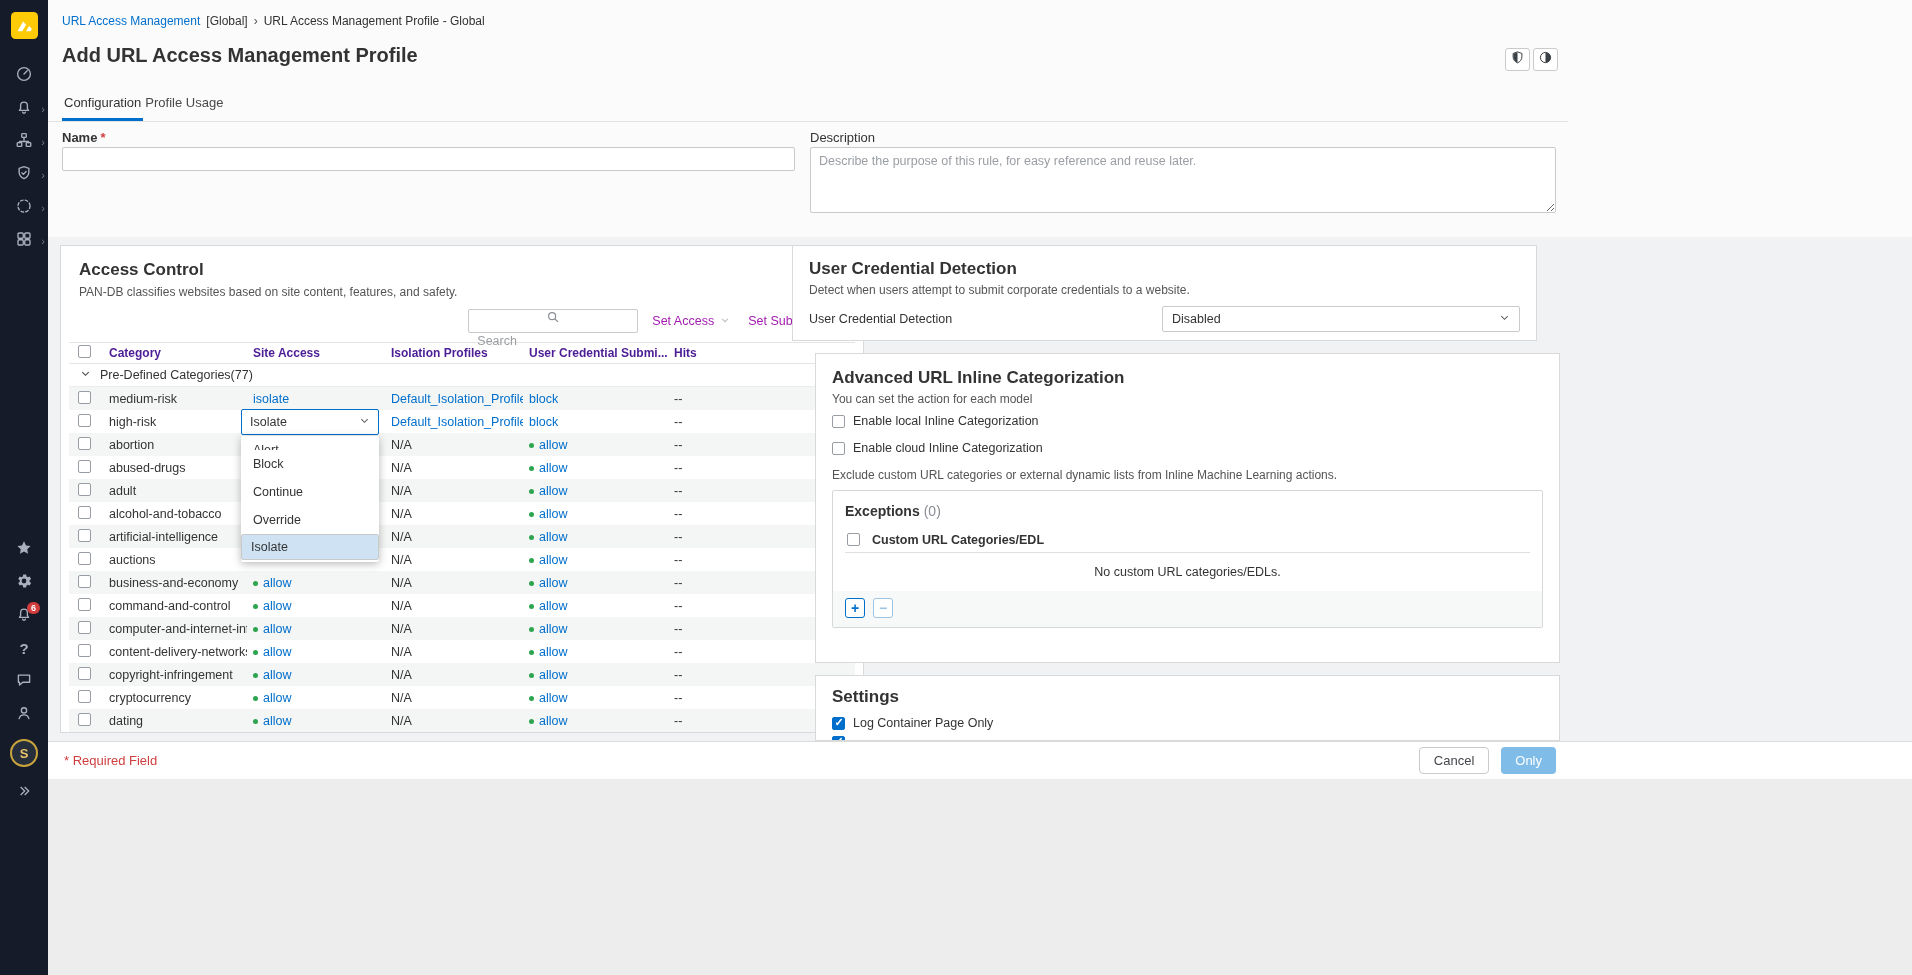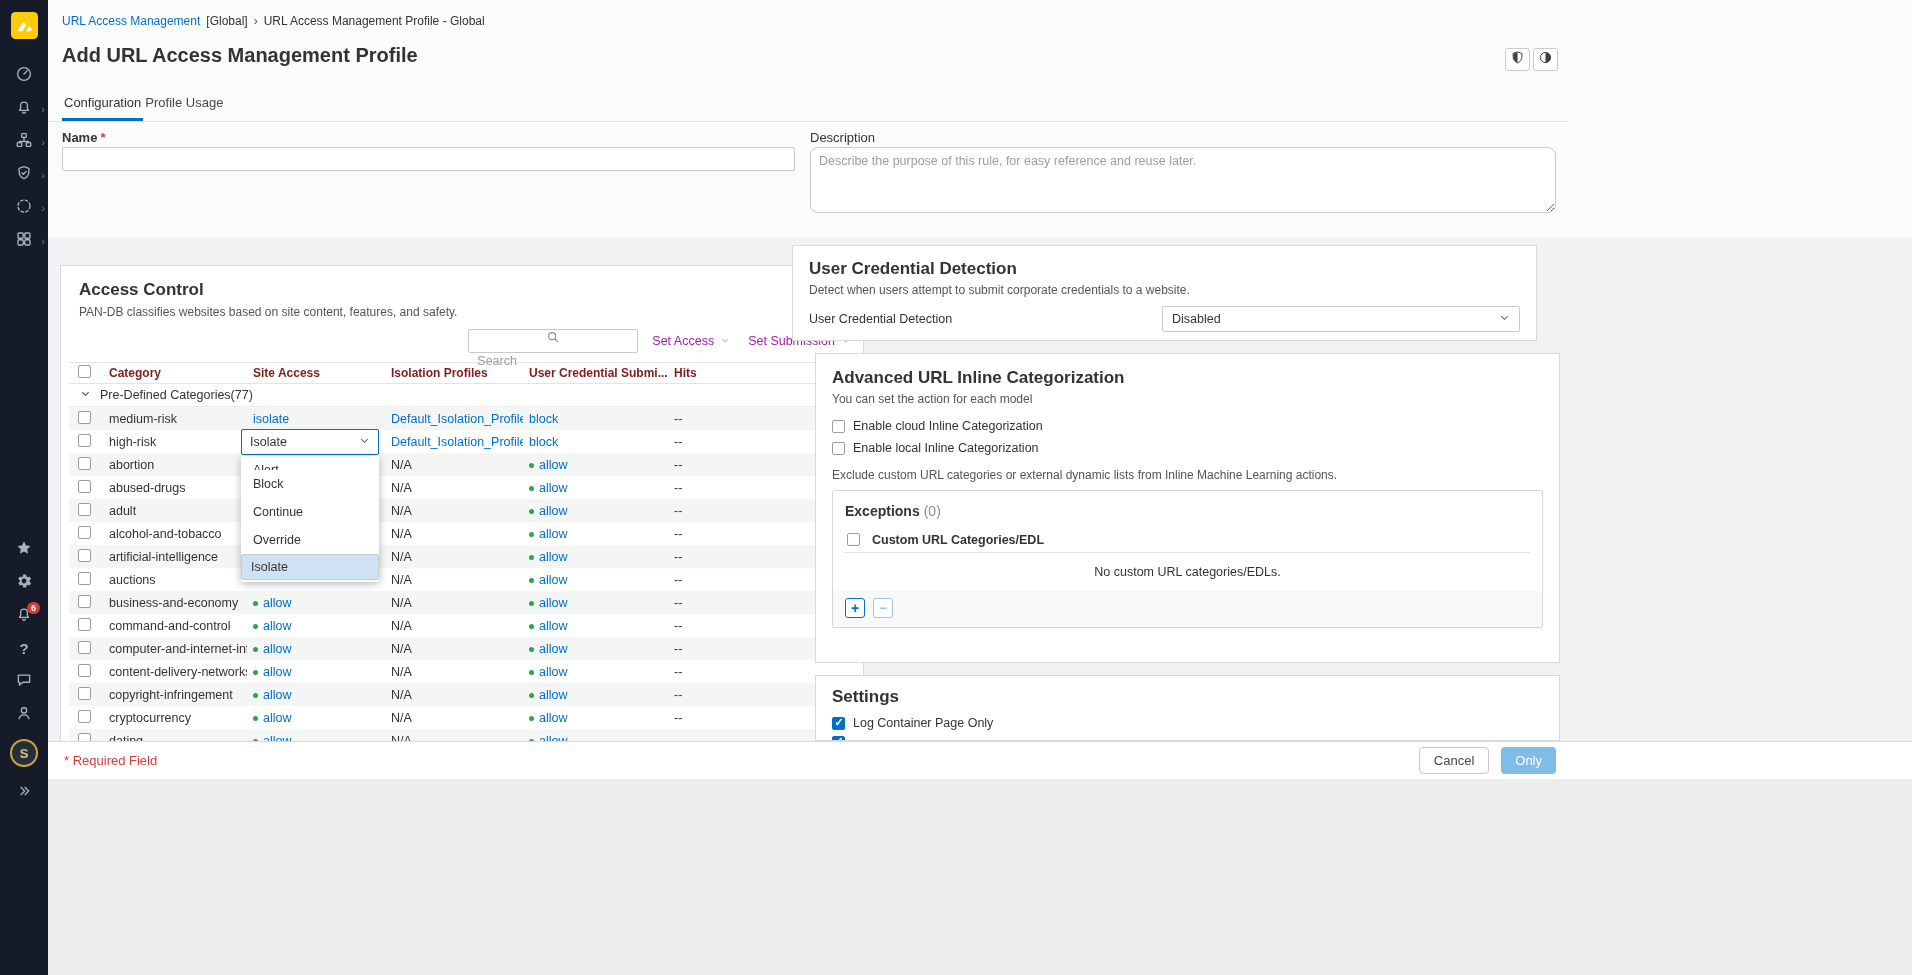--- a/index.html
+++ b/index.html
@@ -32,40 +32,40 @@
   .hdr-btn { width:25px; height:23px; background:#fff; border:1px solid #c9caca; border-radius:3px; display:flex; align-items:center; justify-content:center; cursor:pointer; }
   .tabs { position:absolute; left:0; top:91px; width:1520px; border-bottom:1px solid #e1e2e3; display:flex; padding-left:14px; }
   .tab { font-size:13px; color:#47494b; padding:4px 2px 8px; cursor:pointer; border-bottom:3px solid transparent; }
   .tab.active { color:#333; border-bottom-color:#006FCC; }
 
   .field-label { font-size:13px; color:#333; }
   .req { color:#d13c3c; margin-left:3px; }
   .name-label { position:absolute; left:14px; top:130px; font-weight:bold; }
   .name-input { position:absolute; left:14px; top:147px; width:733px; height:24px; border:1px solid #c8c9ca; border-radius:2px; background:#fff; font-size:12.5px; padding:0 8px; font-family:"Liberation Sans",sans-serif; }
   .desc-label { position:absolute; left:762px; top:130px; }
-  .desc-input { position:absolute; left:762px; top:147px; width:746px; height:66px; border:1px solid #c8c9ca; border-radius:8px; background:#fff; font-size:12.5px; padding:6px 8px; color:#333; font-family:"Liberation Sans",sans-serif; resize:both; }
+  .desc-input { position:absolute; left:762px; top:147px; width:746px; height:66px; border:1px solid #c8c9ca; border-radius:2px; background:#fff; font-size:12.5px; padding:6px 8px; color:#333; font-family:"Liberation Sans",sans-serif; resize:both; }
   .desc-input::placeholder, .name-input::placeholder { color:#9a9ea3; }
 
   .content-zone { position:absolute; left:0; top:237px; width:100%; height:504px; background:#f1f2f3; }
   .panel { position:absolute; background:#fff; border:1px solid #d8d9da; }
 
   
-  .panel-ac { left:12px; top:8px; width:804px; height:488px; overflow:visible;margin-top:20px; }
+  .panel-ac { left:12px; top:8px; width:804px; height:488px; overflow:visible; }
   .ac-title { font-size:17px; font-weight:bold; color:#333; margin:14px 16px 0 18px; }
   .ac-sub { font-size:12px; color:#555; margin:5px 16px 0 18px; }
   .ac-toolbar { display:flex; justify-content:flex-end; align-items:center; gap:10px; margin:10px 8px 0 8px; height:24px; }
   .search-box { display:flex; align-items:center; gap:6px; width:170px; height:24px; border:1px solid #c9caca; border-radius:2px; background:#fff; padding:0 8px;flex-direction:column; }
   .search-box input { border:none; outline:none; width:100%; font-size:12.5px; font-family:"Liberation Sans",sans-serif; color:#333; background:transparent; }
   .search-box input::placeholder { color:#9a9ea3; }
   .tb-drop { display:flex; align-items:center; gap:6px; font-size:12.5px; color:#a21caf; cursor:default; padding:0 4px; }
   .tb-drop svg { color:#b6babd; }
 
   .ac-table { margin:9px 8px 0 8px; font-size:12.5px; }
   .t-hrow, .t-row { display:grid; grid-template-columns:34px 144px 138px 138px 145px 1fr; align-items:center; }
-  .t-hrow { height:22px; border-top:1px solid #e4e4e4; border-bottom:1px solid #e4e4e4; font-size:12px; font-weight:bold; color:#7f1d1d; }
+  .t-hrow { height:22px; border-top:1px solid #e4e4e4; border-bottom:1px solid #e4e4e4; font-size:12px; font-weight:bold; color:#4c1d95; }
   .t-row { height:23px; background:#fff; }
   .t-row.stripe { background:#f4f5f5; }
   .t-cell { padding-left:6px; overflow:hidden; white-space:nowrap; }
   .cb { width:13px; height:13px; border:1.5px solid #989da3; border-radius:2px; background:#fff; display:inline-block; margin-left:9px; cursor:pointer; }
   .cb.checked { background:#006FCC; border-color:#006FCC; position:relative; }
   .cb.checked::after { content:"✓"; position:absolute; left:1.5px; top:-2px; color:#fff; font-size:11px; font-weight:bold; }
   .group-row { height:23px; display:flex; align-items:center; gap:9px; padding-left:11px; border-bottom:1px solid #ececec; font-size:12.5px; color:#333; cursor:pointer; }
   .allow-dot { display:inline-block; width:5px; height:5px; border-radius:50%; background:#2DA44E; margin-right:5px; vertical-align:middle; }
 
   
@@ -455,27 +455,27 @@
                 </svg></span>
           </div>
         </div>
       </div>
     </section>
 
     <section class="panel panel-aic">
       <div class="inner">
         <h2 class="p-title">Advanced URL Inline Categorization</h2>
         <div class="p-sub">You can set the action for each model</div>
+        <div class="cb-row row-local">
+          <span class="cb"></span>
+          <span>Enable local Inline Categorization</span>
+        </div>
         <div class="cb-row row-cloud">
           <span class="cb"></span>
           <span>Enable cloud Inline Categorization</span>
-        </div>
-        <div class="cb-row row-local">
-          <span class="cb"></span>
-          <span>Enable local Inline Categorization</span>
         </div>
         <div class="aic-note">Exclude custom URL categories or external dynamic lists from Inline Machine Learning actions.</div>
         <div class="exc-box">
           <div class="exc-title">
             <span>Exceptions</span><span class="exc-count">(0)</span>
           </div>
           <div class="exc-hrow">
             <span class="cb"></span>
             <span>Custom URL Categories/EDL</span>
           </div>

